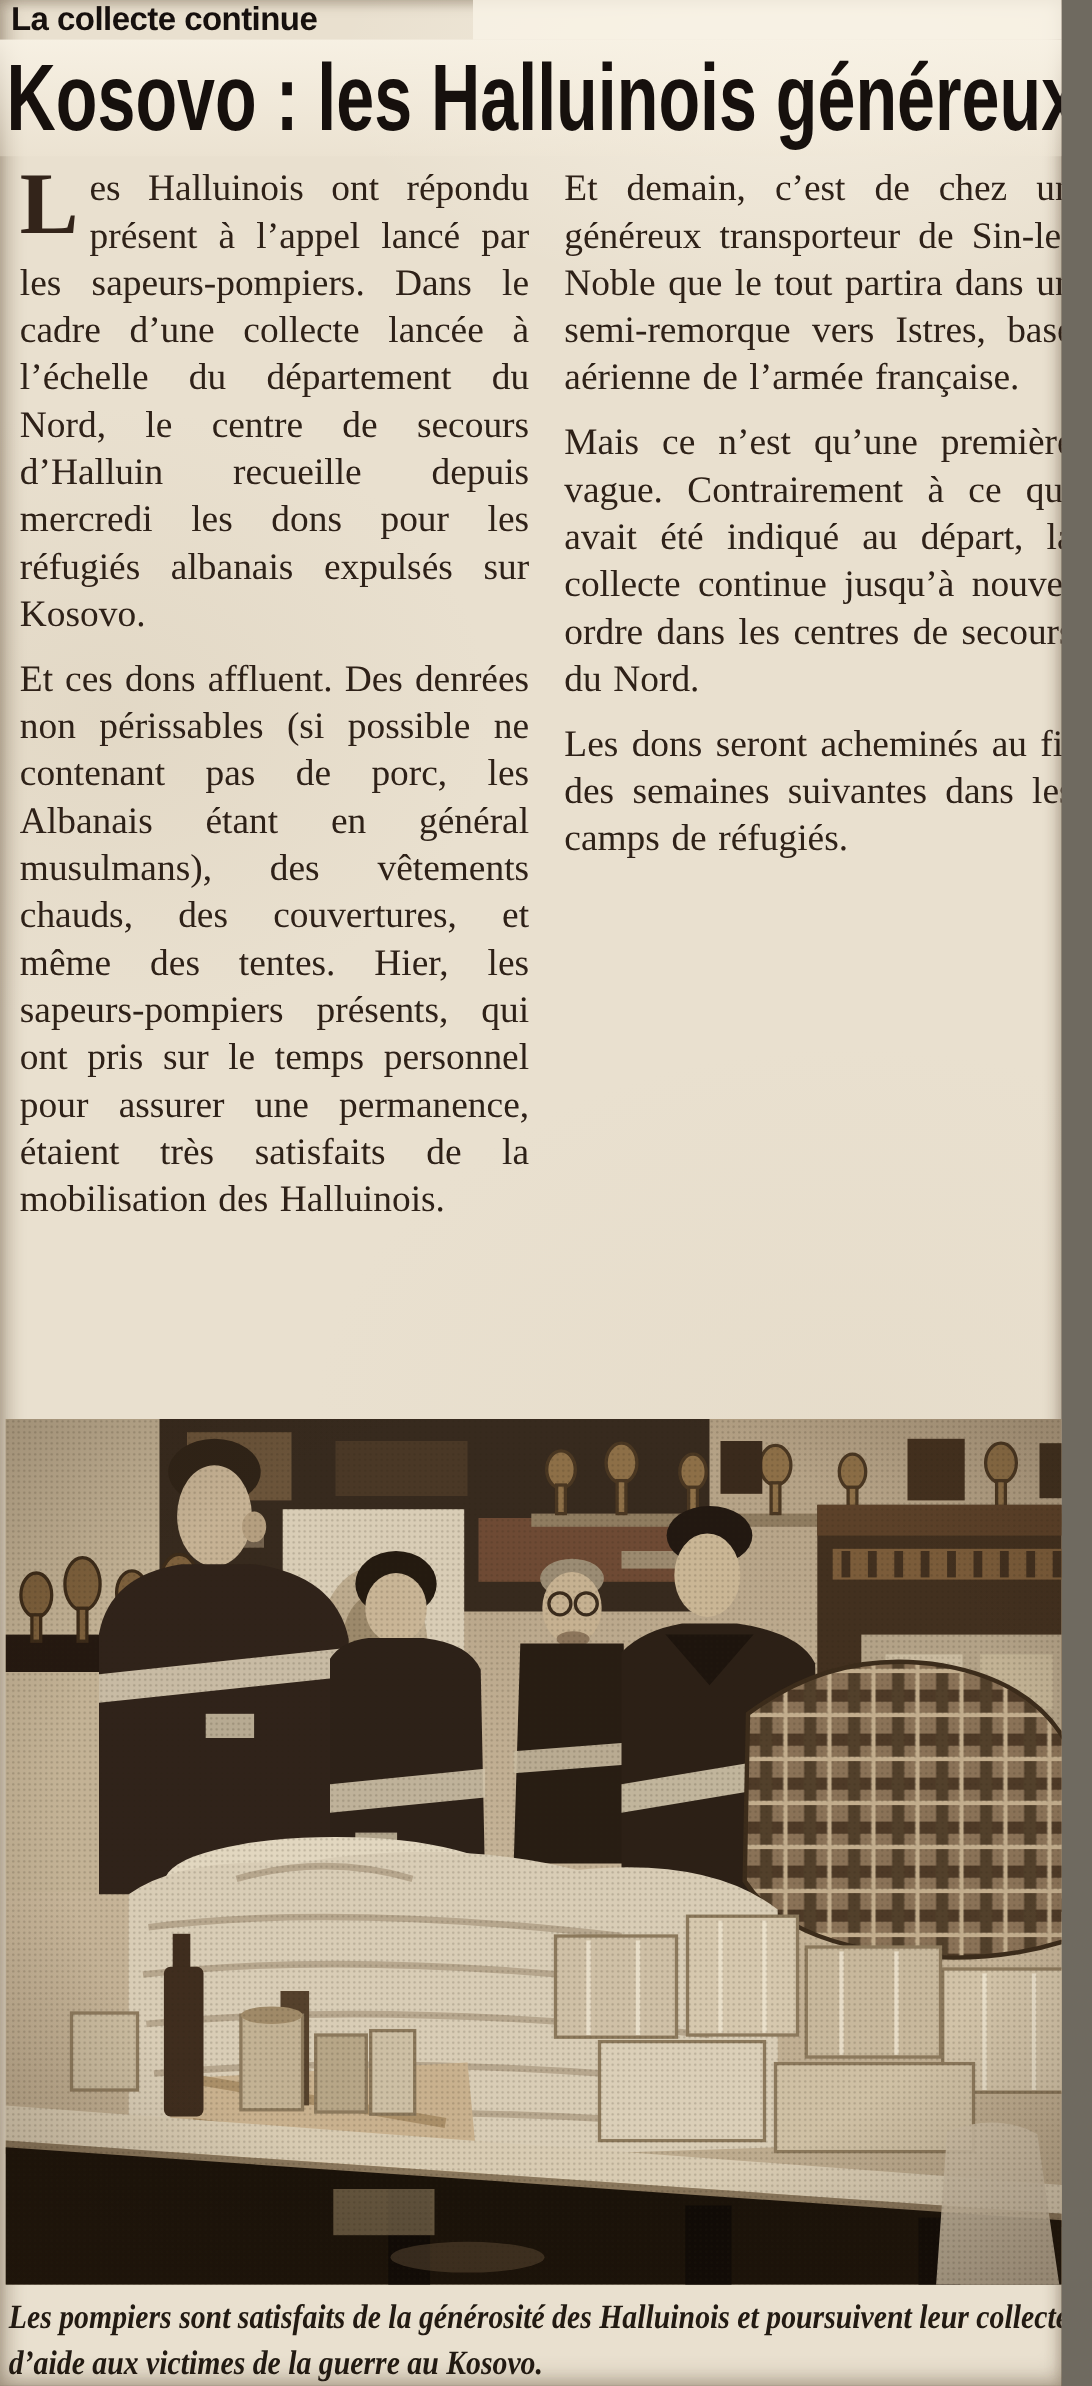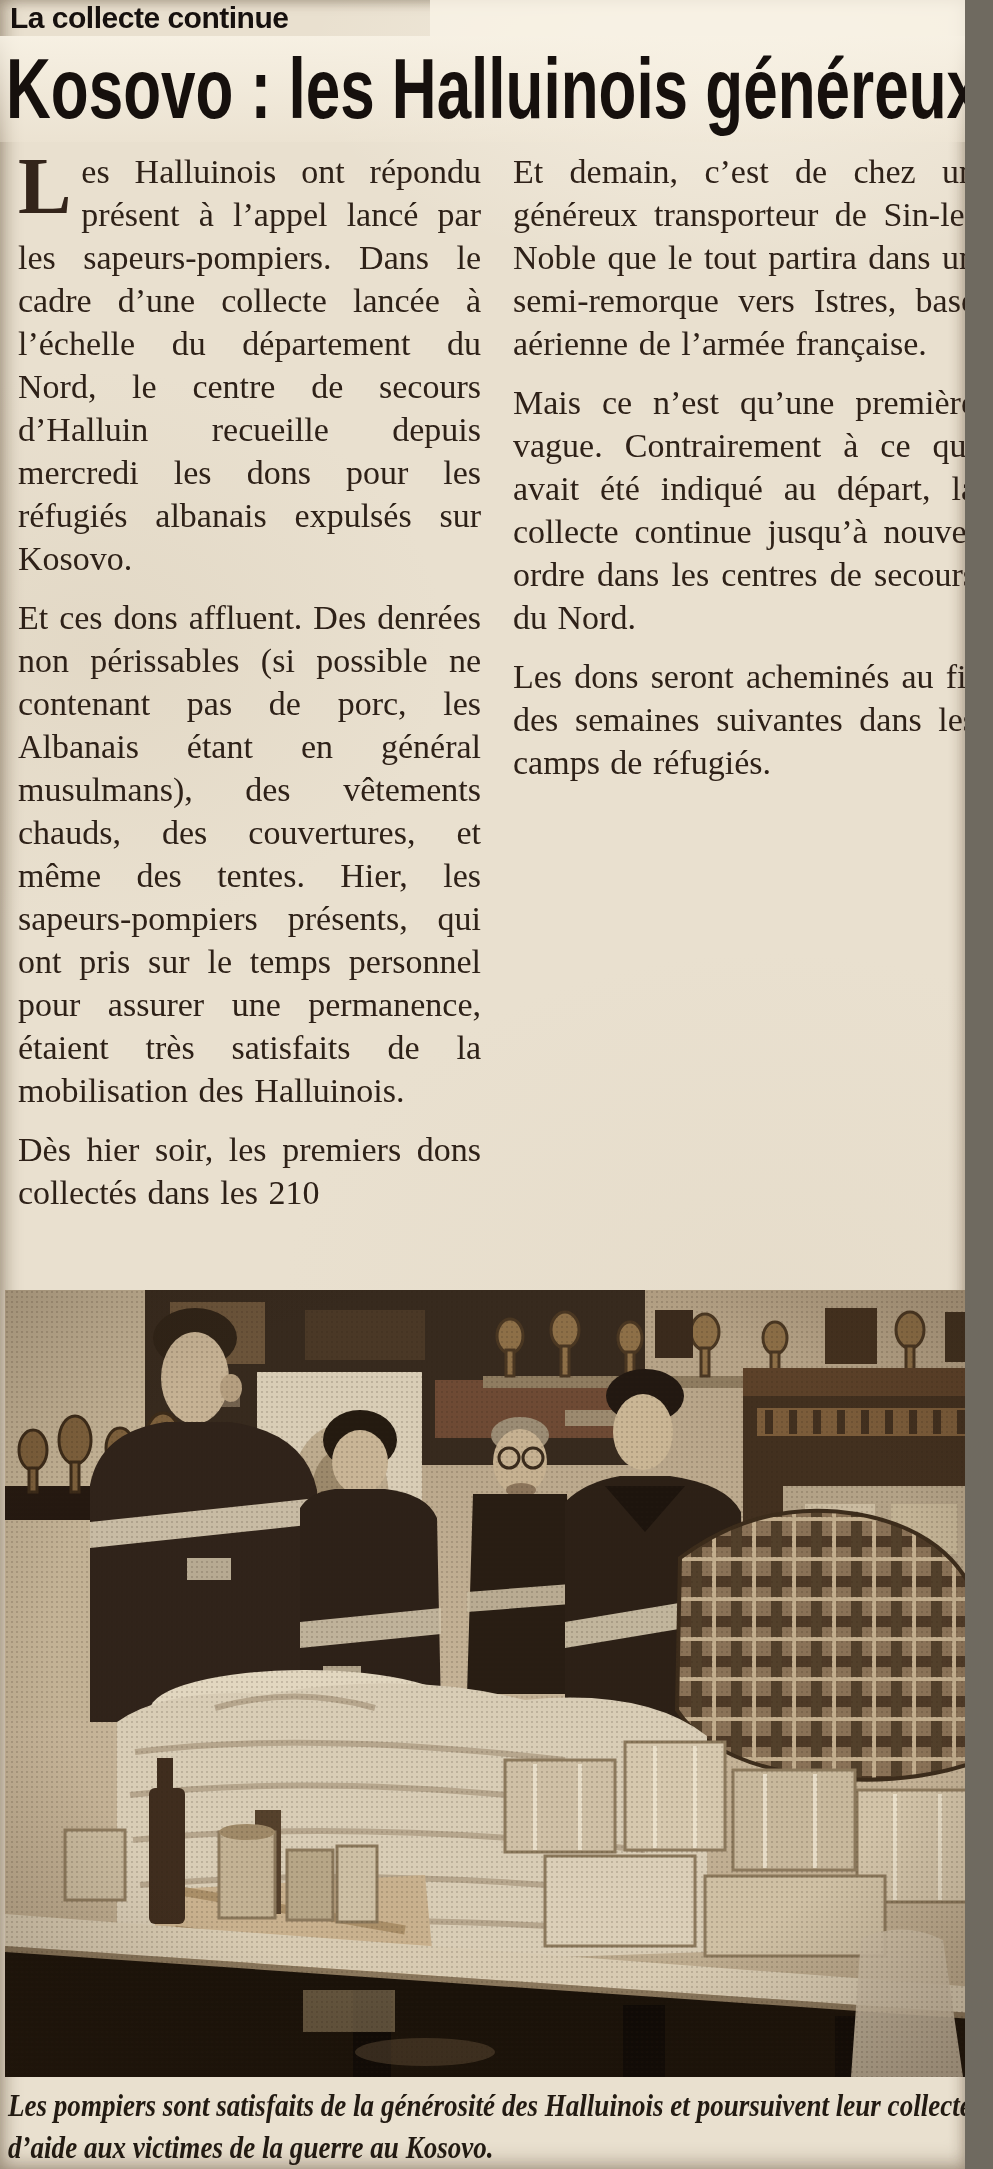--- a/index.html
+++ b/index.html
@@ -49,21 +49,20 @@
   <div class="kicker">La collecte continue</div>
 
   <svg class="headline-svg" width="983" height="106" viewBox="0 0 983 106">
     <text x="0" y="82" font-family="Liberation Sans, sans-serif" font-weight="bold" font-size="86" fill="#16100d" textLength="975" lengthAdjust="spacingAndGlyphs">Kosovo : les Halluinois généreux</text>
   </svg>
 
   <div class="columns">
     <div class="col">
       <p><span class="dropcap">L</span><span>es Halluinois ont répondu présent à l’appel lancé par les sapeurs-pompiers. Dans le cadre d’une collecte lancée à l’échelle du département du Nord, le centre de secours d’Halluin recueille depuis mercredi les dons pour les réfugiés albanais expulsés sur Kosovo.</span></p>
       <p>Et ces dons affluent. Des denrées non périssables (si possible ne contenant pas de porc, les Albanais étant en général musulmans), des vêtements chauds, des couvertures, et même des tentes. Hier, les sapeurs-pompiers présents, qui ont pris sur le temps personnel pour assurer une permanence, étaient très satisfaits de la mobilisation des Halluinois.</p>
-      <p>Dès hier soir, les premiers dons collectés dans les 210</p>
     </div>
     <div class="col">
       <p>Et demain, c’est de chez un généreux transporteur de Sin-le-Noble que le tout partira dans un semi-remorque vers Istres, base aérienne de l’armée française.</p>
       <p>Mais ce n’est qu’une première vague. Contrairement à ce qui avait été indiqué au départ, la collecte continue jusqu’à nouvel ordre dans les centres de secours du Nord.</p>
       <p>Les dons seront acheminés au fil des semaines suivantes dans les camps de réfugiés.</p>
     </div>
   </div>
 
   <figure class="photo-fig" role="img" aria-label="Quatre sapeurs-pompiers souriants derrière une table couverte de dons : couvertures pliées, conserves, bouteilles et paquets ; trophées et meuble en bois à l’arrière-plan.">
     <svg width="983" height="787" viewBox="0 0 983 787">

